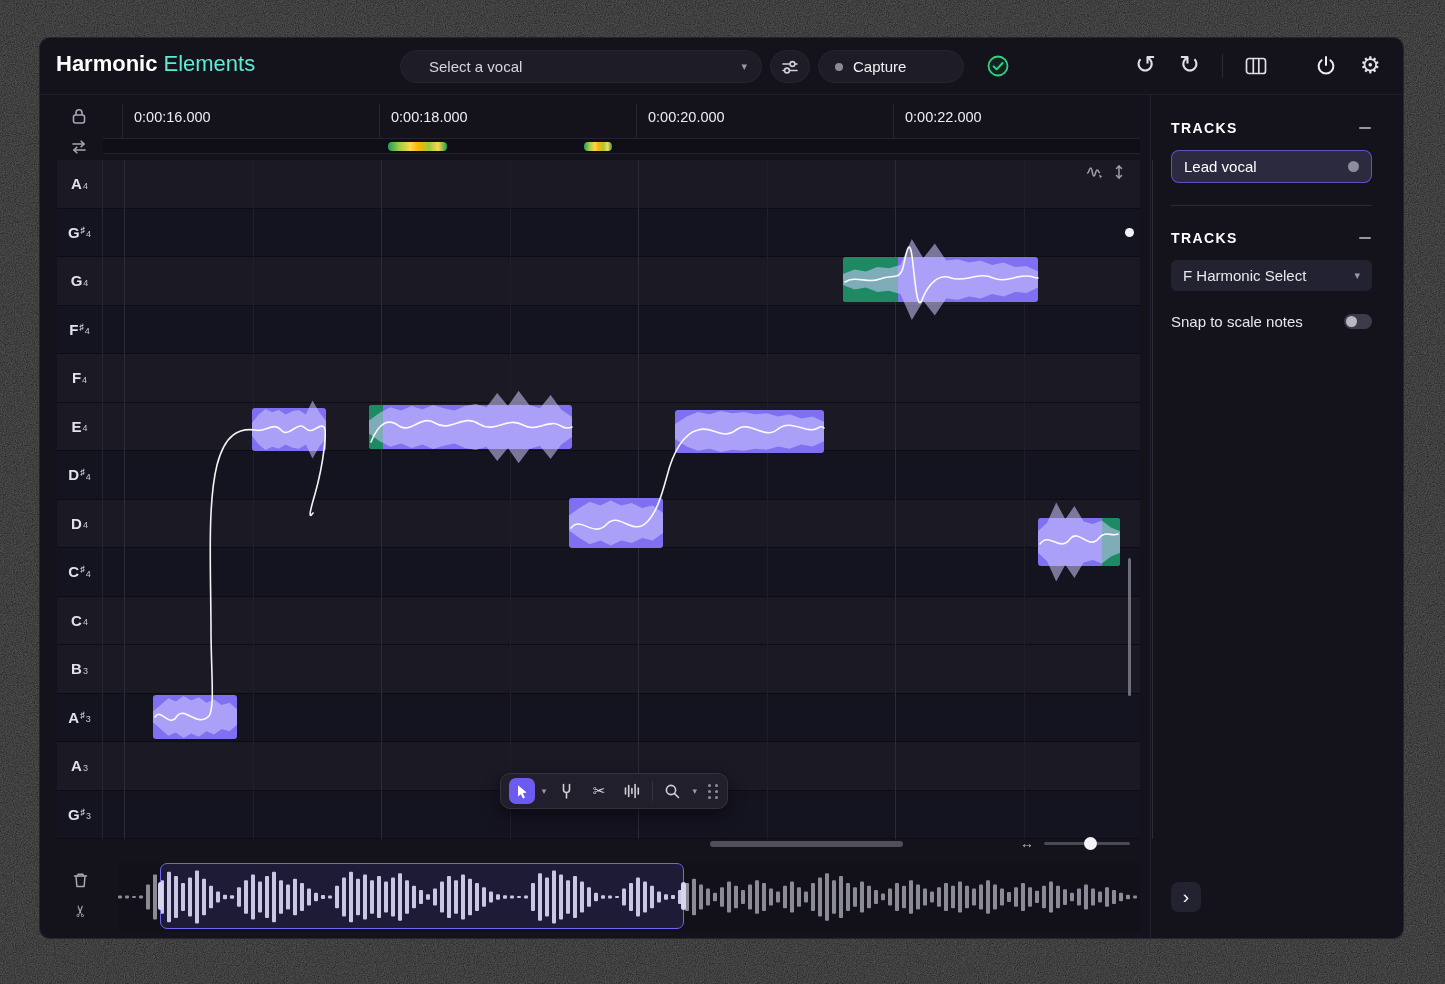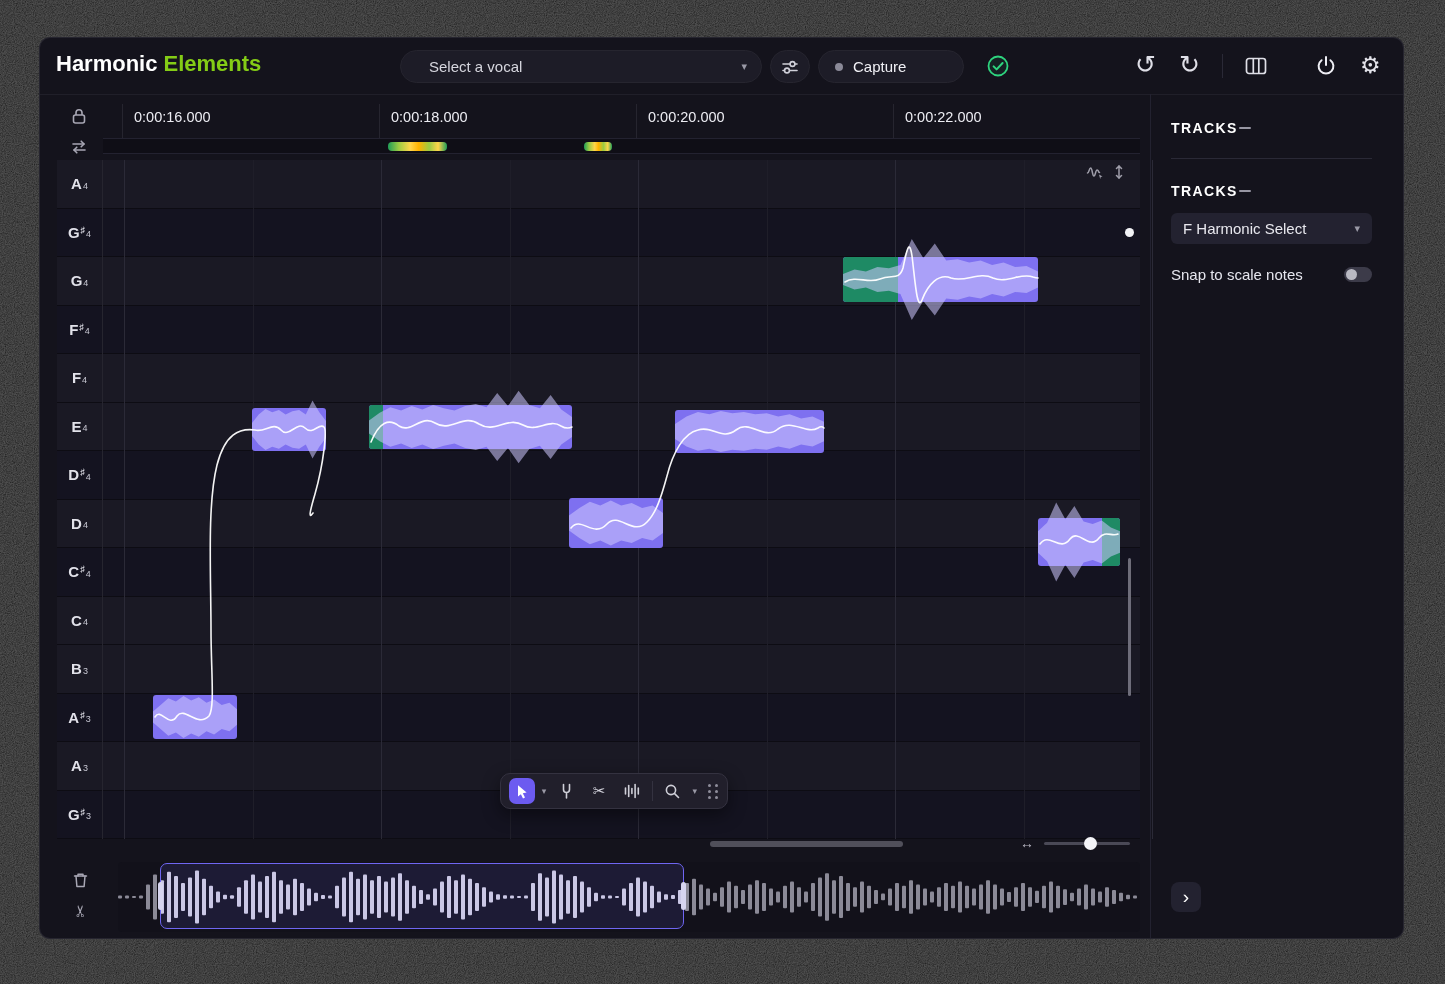--- a/index.html
+++ b/index.html
@@ -5,21 +5,21 @@
   html,body{margin:0;padding:0;background:#060606;width:1445px;height:984px;position:relative;overflow:hidden;
     font-family:"Liberation Sans",sans-serif;-webkit-font-smoothing:antialiased;}
   .noise{position:absolute;inset:0;z-index:0;}
   
   .window{position:absolute;left:40px;top:38px;width:1363px;height:900px;background:#14131c;
     border-radius:10px;overflow:hidden;z-index:2;box-shadow:0 0 0 1px #26252f;}
   
   .topbar{position:absolute;left:0;top:0;width:100%;height:56px;border-bottom:1px solid #201f29;}
   .brand{position:absolute;left:16px;top:13px;font-size:22px;color:#fff;white-space:nowrap;}
   .brand .bold{font-weight:700;}
-  .brand .light{font-weight:700;color:#84cc16;margin-left:6px;}
+  .brand .light{font-weight:400;color:#5eead4;margin-left:6px;}
   .pill{position:absolute;top:12px;height:33px;background:#1d1c27;border:1px solid #26252f;border-radius:17px;
     box-sizing:border-box;display:flex;align-items:center;color:#d6d6de;font-size:15px;cursor:pointer;}
   .macro{left:360px;width:362px;padding:0 14px 0 28px;}
   .macro .mlabel{flex:1;}
   .chev{color:#9a99a6;font-size:11px;line-height:1;}
   .slidersbtn{left:730px;width:40px;justify-content:center;padding:0;}
   .capture{left:778px;width:146px;padding:0 16px;gap:10px;}
   .capdot{width:8px;height:8px;border-radius:50%;background:#8a8997;}
   .capture .clabel{color:#f0f0f5;}
   .checkwrap{position:absolute;left:946px;top:16px;width:24px;height:24px;cursor:pointer;}
@@ -88,21 +88,21 @@
   .cuticon{font-size:16px;color:#a8a7b4;transform:rotate(-90deg);cursor:pointer;line-height:1;}
   .strip{position:absolute;left:78px;top:824px;width:1022px;height:70px;background:#12111a;border-radius:4px;}
   .ovwave{position:absolute;inset:0;}
   .ovsel{position:absolute;top:1px;height:66px;box-sizing:border-box;border:1.5px solid #6f66f2;border-radius:7px;
     background:rgba(111,102,242,.13);cursor:move;}
   .ovhandle{position:absolute;top:50%;margin-top:-14px;width:5px;height:28px;border-radius:3px;background:#d7d5ef;cursor:ew-resize;}
   .ovhandle.l{left:-3px;} .ovhandle.r{right:-3px;}
   
   .sidebar{position:absolute;left:1110px;top:56px;width:253px;height:844px;border-left:1px solid #232230;
     box-sizing:border-box;padding:26px 31px 20px 20px;}
-  .siderow{display:flex;align-items:center;}
+  .siderow{display:flex;align-items:center;justify-content:space-between;}
   .sidetitle{font-size:14px;font-weight:700;letter-spacing:.1em;color:#fff;}
   .collapsebtn{width:14px;height:14px;position:relative;cursor:pointer;}
   .collapsebtn::after{content:"";position:absolute;left:1px;top:6px;width:12px;height:2px;background:#9796a3;border-radius:1px;}
   .trackpill{margin-top:14px;height:33px;box-sizing:border-box;border:1px solid rgba(108,99,240,.75);border-radius:8px;
     background:#2b2a3e;display:flex;align-items:center;padding:0 12px;color:#fff;font-size:15px;cursor:pointer;}
   .trackdot{margin-left:auto;width:11px;height:11px;border-radius:50%;background:#8d8c9a;cursor:pointer;}
   .sidesep{margin:22px 0 24px;border:none;border-top:1px solid #2a2936;}
   .dropdown{margin-top:14px;height:31px;box-sizing:border-box;border-radius:6px;background:#232230;display:flex;
     align-items:center;padding:0 12px;color:#e8e8ee;font-size:15px;cursor:pointer;}
   .dropdown .chev{margin-left:auto;}
@@ -550,20 +550,24 @@
       <span class="ovhandle l"></span>
       <span class="ovhandle r"></span>
     </div>
   </div>
 
   <aside class="sidebar">
     <div class="siderow">
       <span class="sidetitle">TRACKS</span>
       <span class="collapsebtn"></span>
     </div>
+    <div class="trackpill">
+      <span>Lead vocal</span>
+      <span class="trackdot"></span>
+    </div>
 
     <hr class="sidesep">
 
     <div class="siderow">
       <span class="sidetitle">TRACKS</span>
       <span class="collapsebtn"></span>
     </div>
     <div class="dropdown">
       <span>F Harmonic Select</span>
       <span class="chev">▾</span>

